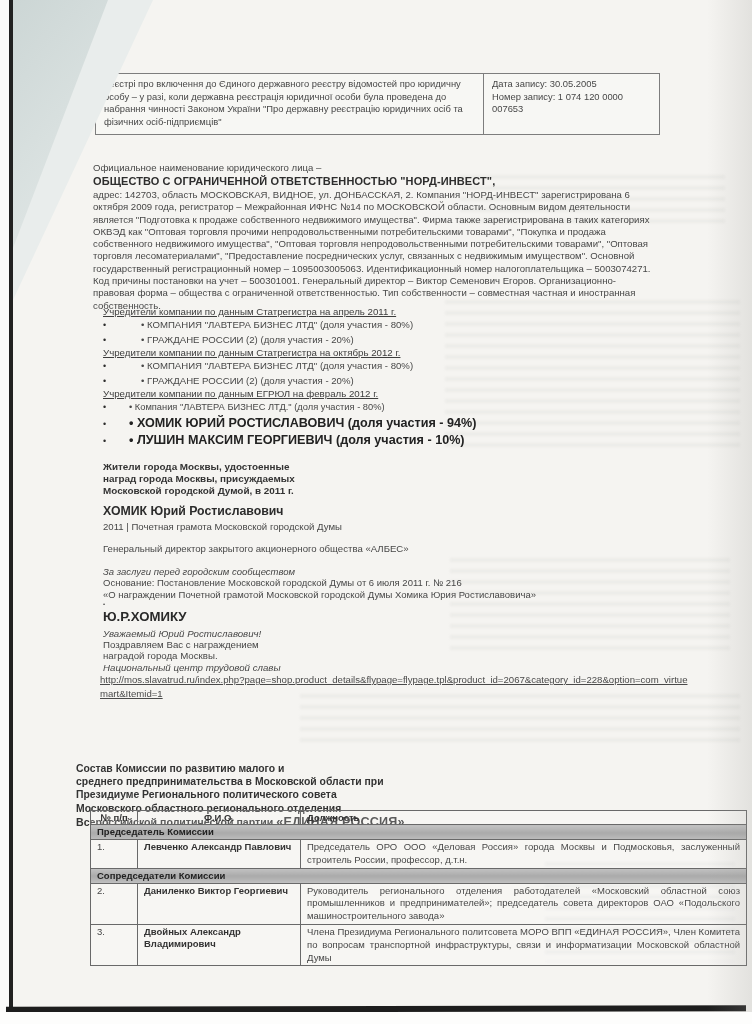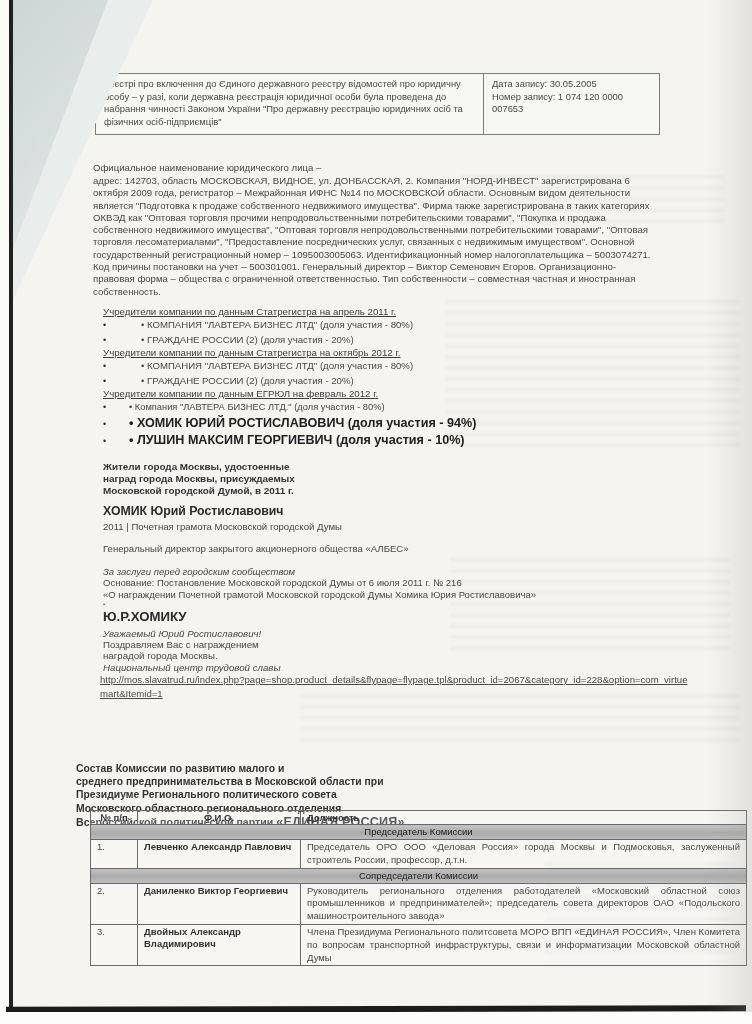--- a/index.html
+++ b/index.html
@@ -57,21 +57,21 @@
   
   .commission-title{left:76px;top:744px;width:600px;text-align:left;font-weight:bold;color:#333;font-size:10.4px;line-height:13.2px;margin-top:18px;}
   .commission-title .party-line{font-size:10.6px;margin-top:1px;}
   .commission-title .party{font-size:12.6px;letter-spacing:.2px;}
   
   table.commission{left:90px;top:810px;width:657px;position:absolute;border-collapse:collapse;background:rgba(255,255,255,0.2);}
   table.commission td,table.commission th{border:1px solid #696969;font-size:9.5px;padding:1px 6px;vertical-align:top;}
   th.h-num{width:34px;font-size:9.3px;font-weight:bold;color:#333;text-align:center;line-height:11px;padding:2px 2px;}
   th.h-fio{width:150px;font-weight:bold;color:#333;text-align:center;vertical-align:middle;}
   th.h-pos{font-weight:bold;color:#333;text-align:left;vertical-align:middle;}
-  td.sec{background:linear-gradient(#c3c3c3,#aaaaaa 55%,#bdbdbd);font-weight:normal;color:#222;font-size:9.8px;padding:1px 4px;line-height:12px;text-align:center;}
+  td.sec{background:linear-gradient(#c3c3c3,#aaaaaa 55%,#bdbdbd);font-weight:bold;color:#222;font-size:9.8px;padding:1px 4px;line-height:12px;}
   td.num{text-align:left;vertical-align:middle;padding-left:8px;}
   td.name{font-weight:bold;color:#333;line-height:12.5px;padding-top:2px;}
   td.pos{text-align:justify;text-align-last:left;line-height:12.8px;padding-top:2px;}
 </style>
 </head>
 <body>
 
 <div class="page">
 
   <div class="ghost" style="left:445px;top:300px;width:295px;height:150px;"></div>
@@ -83,20 +83,21 @@
   <div class="abs registry-box">
     <div class="registry-left">реєстрі про включення до Єдиного державного реєстру відомостей про юридичну особу – у разі, коли державна реєстрація юридичної особи була проведена до набрання чинності Законом України "Про державну реєстрацію юридичних осіб та фізичних осіб-підприємців"</div>
     <div class="registry-right">
       <div>Дата запису: 30.05.2005</div>
       <div>Номер запису: 1 074 120 0000 007653</div>
     </div>
   </div>
 
   <div class="abs company">
     <div class="company-intro">Официальное наименование юридического лица –</div>
+    <div class="company-name">ОБЩЕСТВО С ОГРАНИЧЕННОЙ ОТВЕТСТВЕННОСТЬЮ "НОРД-ИНВЕСТ",</div>
     <div class="company-details">адрес: 142703, область МОСКОВСКАЯ, ВИДНОЕ, ул. ДОНБАССКАЯ, 2. Компания "НОРД-ИНВЕСТ" зарегистрирована 6 октября 2009 года, регистратор – Межрайонная ИФНС №14 по МОСКОВСКОЙ области. Основным видом деятельности является "Подготовка к продаже собственного недвижимого имущества". Фирма также зарегистрирована в таких категориях ОКВЭД как "Оптовая торговля прочими непродовольственными потребительскими товарами", "Покупка и продажа собственного недвижимого имущества", "Оптовая торговля непродовольственными потребительскими товарами", "Оптовая торговля лесоматериалами", "Предоставление посреднических услуг, связанных с недвижимым имуществом". Основной государственный регистрационный номер – 1095003005063. Идентификационный номер налогоплательщика – 5003074271. Код причины постановки на учет – 500301001. Генеральный директор – Виктор Семенович Егоров. Организационно-правовая форма – общества с ограниченной ответственностью. Тип собственности – совместная частная и иностранная собственность.</div>
   </div>
 
   <div class="abs founders">
     <div class="f-heading">Учредители компании по данным Статрегистра на апрель 2011 г.</div>
     <div class="f-item">
       <span class="bullet">•</span>
       <span class="f-text">• КОМПАНИЯ "ЛАВТЕРА БИЗНЕС ЛТД" (доля участия - 80%)</span>
     </div>
     <div class="f-item">

